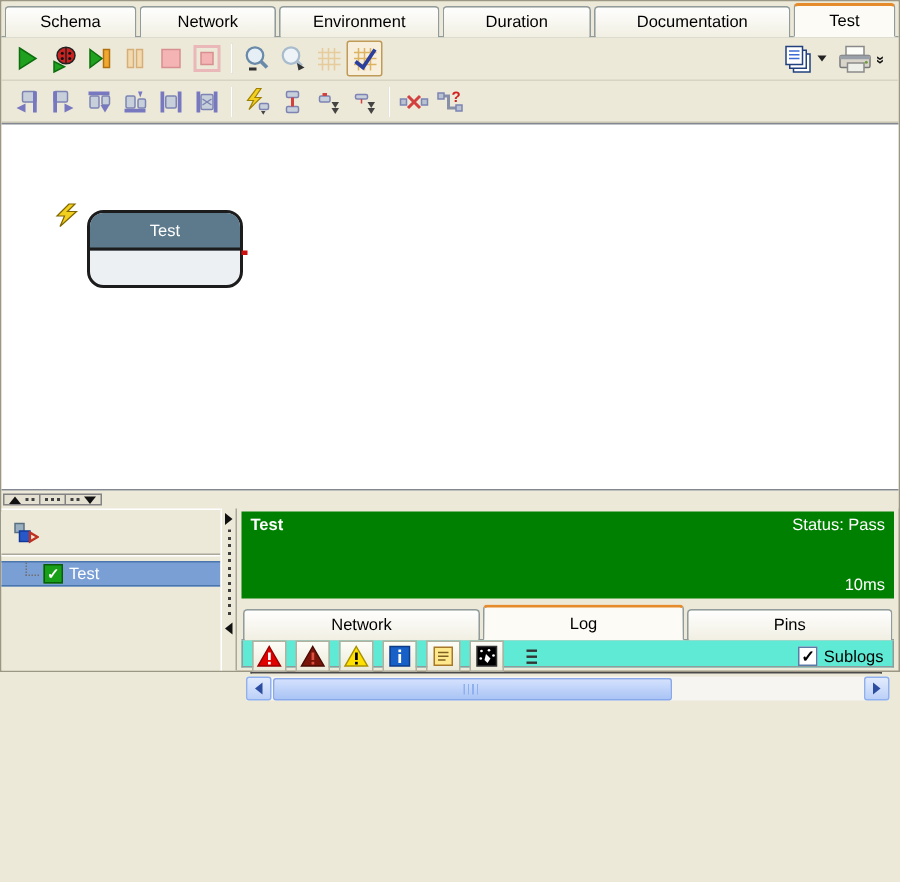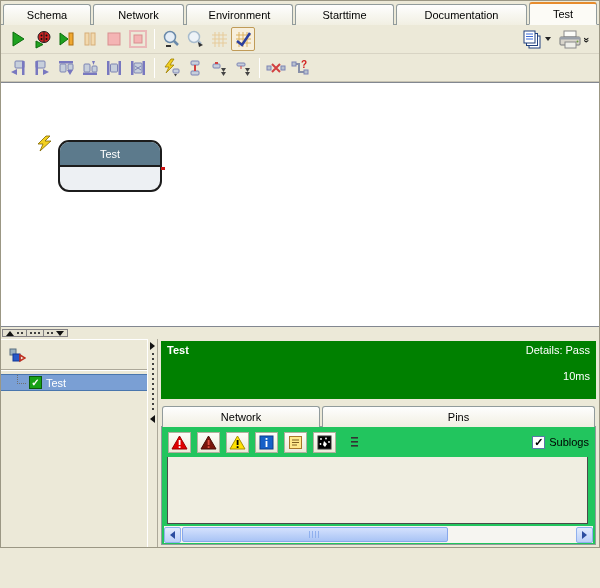--- a/index.html
+++ b/index.html
@@ -4,21 +4,21 @@
 <style>
   * { box-sizing: border-box; margin: 0; padding: 0; }
   html,body { width:600px; height:588px; }
   body {
     font-family: "Liberation Sans", sans-serif;
     font-size: 11px;
     background: #ece9d8;
     color: #000;
     overflow: hidden;
   }
-  .window { width:600px; height:548px; border:1px solid #9b9784; display:flex; flex-direction:column; background:#ece9d8; }
+  .window { width:600px; height:448px; border:1px solid #9b9784; display:flex; flex-direction:column; background:#ece9d8; }
 
   
   .tabbar { display:flex; align-items:flex-end; height:24px; border-bottom:1px solid #919b9c; padding:0 1px; background:#ece9d8; }
   .tab { flex:0 0 auto; height:21px; margin:0 1px -1px 1px; border:1px solid #919b9c; border-bottom:none;
          border-radius:3px 3px 0 0; background:linear-gradient(#fefefe,#f1efe2); display:flex; align-items:center; justify-content:center; cursor:default; }
   .tab.active { height:23px; background:#fcfbf6; border-top:2px solid #e68b2c; border-bottom:1px solid #fcfbf6; }
   .t-schema{width:88px}.t-network{width:91px}.t-environment{width:107px}.t-resources{width:99px}.t-documentation{width:131px}.t-test{flex:1}
 
   
   .toolbar { display:flex; align-items:center; background:#ece9d8; }
@@ -66,29 +66,29 @@
   .vs-tri-l { position:absolute; top:76px; left:2px; width:0;height:0; border-top:4px solid transparent;border-bottom:4px solid transparent;border-right:5px solid #111; }
   .vs-dots { position:absolute; top:14px; left:4px; width:2px; height:58px;
              background:repeating-linear-gradient(#404040 0 2px, transparent 2px 5px); }
 
   
   .right-panel { flex:1; display:flex; flex-direction:column; padding:2px 3px 2px 3px; min-width:0; }
   .status-green { height:58px; color:#fff; position:relative; padding:3px 6px; }
   .sg-row1 { display:flex; }
   .sg-bold { font-weight:bold; }
   .sg-status { margin-left:auto; }
-  .sg-ms { position:absolute; right:6px; bottom:17px; }
+  .sg-ms { position:absolute; right:6px; bottom:3px; }
 
   .tabbar2 { display:flex; align-items:flex-end; height:26px; border-bottom:1px solid #919b9c; margin-top:2px; }
   .tab2 { height:21px; margin:0 1px -1px 1px; border:1px solid #919b9c; border-bottom:none; border-radius:3px 3px 0 0;
           background:linear-gradient(#fefefe,#f1efe2); display:flex; align-items:center; justify-content:center; }
   .tab2.active { height:24px; background:#fcfbf6; border-top:2px solid #e68b2c; border-bottom:1px solid #fcfbf6; }
   .t2-network{width:158px}.t2-log{width:134px}.t2-pins{flex:1}
 
-  .log-box { flex:1; border:1px solid #919b9c; border-top:none; display:flex; flex-direction:column; background:#22c55e; min-height:0; }
+  .log-box { flex:1; border:1px solid #919b9c; border-top:none; display:flex; flex-direction:column; background:#5eead4; min-height:0; }
   .log-toolbar { height:30px; display:flex; align-items:center; gap:6px; padding:0 6px; }
   .lbtn { width:23px; height:21px; display:flex; align-items:center; justify-content:center;
           border:1px solid #b3b09f; background:linear-gradient(#fdfdf8,#ecead e0); background:linear-gradient(#fdfdf8,#ecead9); }
   .lbtn.flat { border-color:transparent; background:none; }
   .cb { width:13px; height:13px; background:#fff; border:1px solid #5a7aa8; display:flex; align-items:center; justify-content:center;
         font-size:11px; font-weight:bold; color:#000; margin-right:4px; }
   .cb::before { content:"\2713"; }
   .sublogs { display:flex; align-items:center; margin-left:auto; }
 
   table.logtab { border-collapse:collapse; margin:1px 7px 0 5px; width:calc(100% - 12px); table-layout:fixed; }
@@ -124,21 +124,21 @@
     <div class="tab t-schema">
         <span>Schema</span>
       </div>
     <div class="tab t-network">
         <span>Network</span>
       </div>
     <div class="tab t-environment">
         <span>Environment</span>
       </div>
     <div class="tab t-resources">
-        <span>Starttime</span>
+        <span>Duration</span>
       </div>
     <div class="tab t-documentation">
         <span>Documentation</span>
       </div>
     <div class="tab t-test active">
         <span>Test</span>
       </div>
   </div>
 
   <div class="toolbar tb1">
@@ -383,28 +383,31 @@
       <span class="vs-tri-r"></span>
       <span class="vs-dots"></span>
       <span class="vs-tri-l"></span>
     </div>
 
     <div class="right-panel">
 
       <div class="status-green" style="background:#008000">
         <div class="sg-row1">
           <span class="sg-bold">Test</span>
-          <span class="sg-status">Details: Pass</span>
+          <span class="sg-status">Status: Pass</span>
         </div>
         <span class="sg-ms">10ms</span>
       </div>
 
       <div class="tabbar2">
         <div class="tab2 t2-network">
             <span>Network</span>
+          </div>
+        <div class="tab2 t2-log active">
+            <span>Log</span>
           </div>
         <div class="tab2 t2-pins">
             <span>Pins</span>
           </div>
       </div>
 
       <div class="log-box">
         <div class="log-toolbar">
           <div class="lbtn">
             <svg width="17" height="15">

